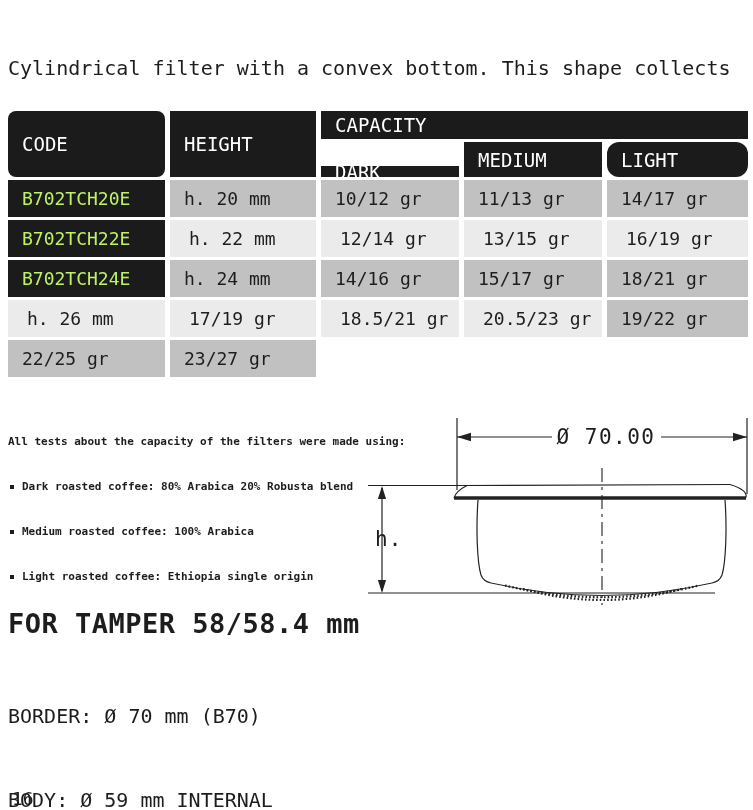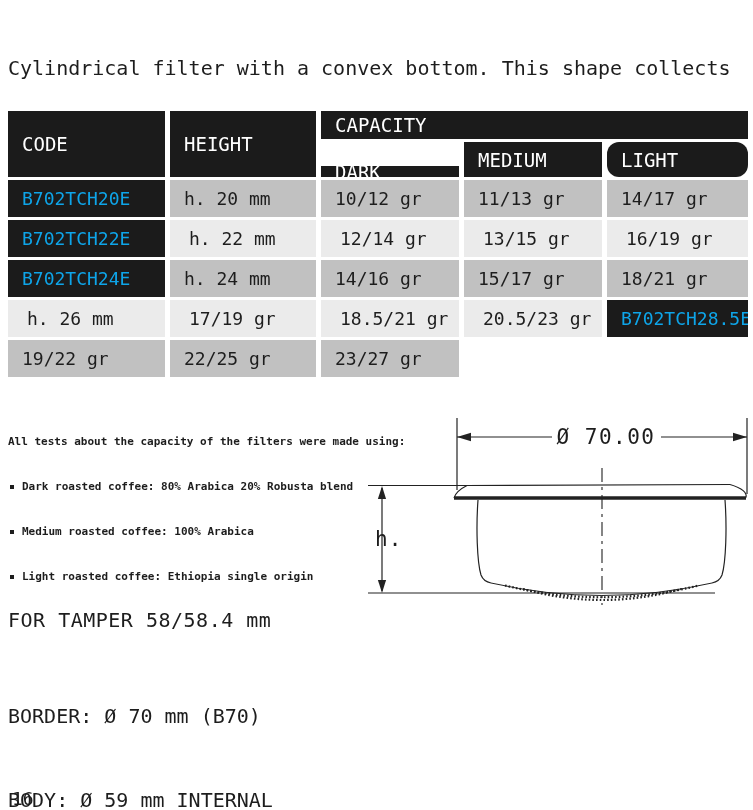--- a/index.html
+++ b/index.html
@@ -37,27 +37,27 @@
     background:var(--paper);
   }
   .cell{
     display:flex; align-items:center;
     padding-left:14px;
     font-size:18px;
     white-space:pre;
     overflow:hidden;
   }
   .th{ background:var(--ink); color:#fff; font-size:19px; }
-  .code-h  { grid-row:1/3; grid-column:1; }
+  .code-h  { grid-row:1/3; grid-column:1;border-radius:8px; }
   .height-h{ grid-row:1/3; grid-column:2; }
   .cap-h   { grid-row:1;   grid-column:3/6; align-items:flex-end; padding-bottom:3px;}
   .dark-h  { grid-row:2; grid-column:3;margin-top:24px; }
   .medium-h{ grid-row:2; grid-column:4; }
   .light-h { grid-row:2; grid-column:5;border-radius:12px; }
-  .code-cell{ background:var(--ink); color:#0ea5e9; }
+  .code-cell{ background:var(--ink); color:#bef264; }
   .shade-a{ background:var(--row-dark); }
   .shade-b{ background:var(--row-light);padding-left:19px; }
 
   
   .notes{
     left:8px; top:404px; width:440px;
     font-size:11px; line-height:15px;
     white-space:pre;
     font-weight:bold;
   }
@@ -66,21 +66,21 @@
     width:4px; height:4px; background:var(--text);
     display:inline-block; margin:0 8px 0 2px; flex:0 0 auto;
   }
 
   
   .drawing{ left:365px; top:412px; }
 
   
   .tamper{
     left:8px; top:608px;
-    font-size:20px; font-weight:normal; letter-spacing:0.5px;
+    font-size:27px; font-weight:bold; letter-spacing:0.5px;
     white-space:pre;
   }
   .spec-lines{
     left:8px; top:646px;
     font-size:20px; line-height:28px;
     white-space:pre;
   }
   .pageno{
     left:12px; top:788px;
     font-size:18px;
@@ -122,21 +122,20 @@
   <div class="cell shade-a">h. 24 mm</div>
   <div class="cell shade-a">14/16 gr</div>
   <div class="cell shade-a">15/17 gr</div>
   <div class="cell shade-a">18/21 gr</div>
 
   <div class="cell shade-b">h. 26 mm</div>
   <div class="cell shade-b">17/19 gr</div>
   <div class="cell shade-b">18.5/21 gr</div>
   <div class="cell shade-b">20.5/23 gr</div>
 
-  <div class="cell code-cell">B702TCH28.5E</div>
   <div class="cell shade-a">19/22 gr</div>
   <div class="cell shade-a">22/25 gr</div>
   <div class="cell shade-a">23/27 gr</div>
 </div>
 
 <div class="abs notes">
   <div>All tests about the capacity of the filters were made using:</div>
   <div class="note-item">
     <span class="bullet"></span>
     <span>Dark roasted coffee: 80% Arabica 20% Robusta blend</span>

